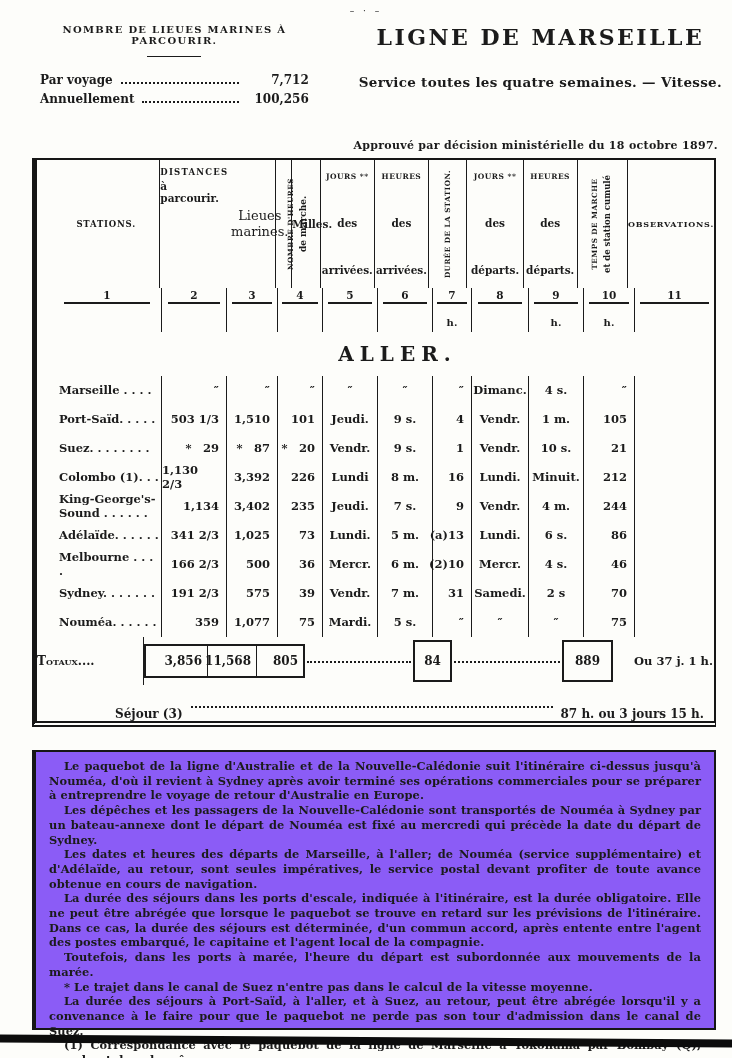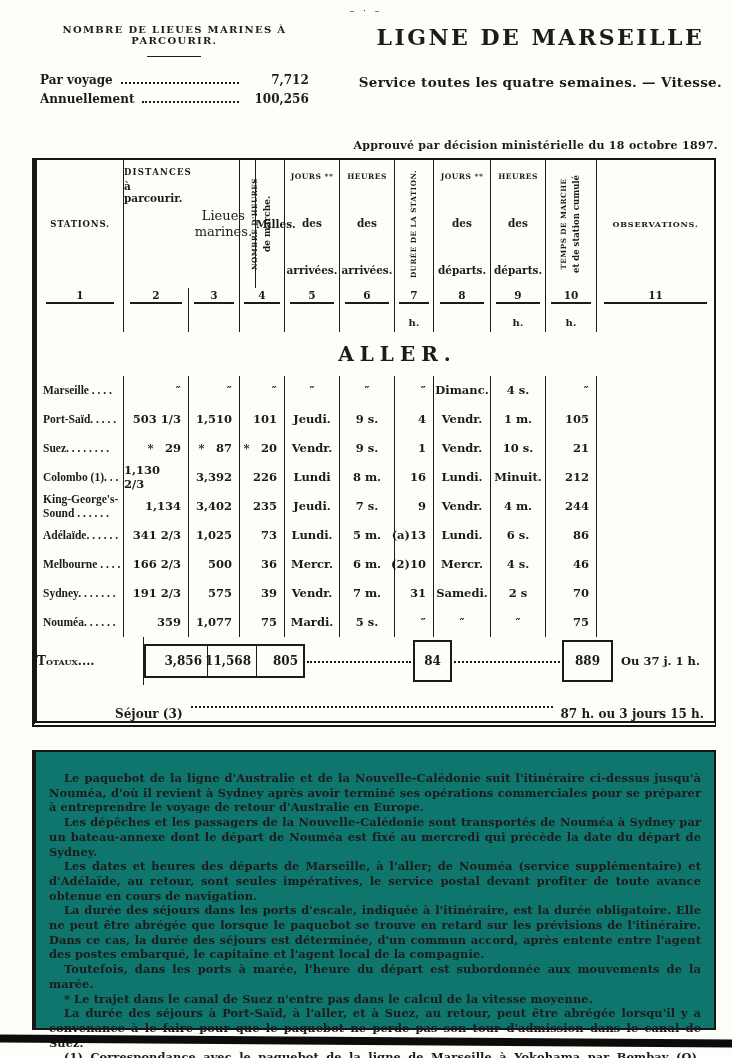--- a/index.html
+++ b/index.html
@@ -19,21 +19,21 @@
   .right-block{flex:1;padding-left:50px;text-align:center;}
   .rb-title{font-size:22px;font-weight:bold;letter-spacing:2.5px;margin-top:0;}
   .rb-sub{font-size:13.5px;font-weight:bold;margin-top:24px;letter-spacing:.3px;white-space:nowrap;}
   .approval{position:absolute;top:139px;right:14px;font-size:11px;font-weight:bold;letter-spacing:.3px;}
   
   .table-box{position:absolute;left:32px;top:158px;width:684px;box-sizing:border-box;
              border:2px solid #161616;border-left-width:5px;border-bottom:6px double #161616;background:#fdfdfa;}
   .thead{display:flex;height:128px;}
   .hc{border-right:1px solid #1b1b1b;box-sizing:border-box;position:relative;
       display:flex;flex-direction:column;align-items:center;justify-content:center;}
-  .c1{width:87px;} .c2{width:65px;} .c3{width:51px;} .c4{width:45px;} .c5{width:55px;}
+  .c1{width:109px;margin-left:16px;} .c2{width:65px;} .c3{width:51px;} .c4{width:45px;} .c5{width:55px;}
   .c6{width:55px;} .c7{width:39px;} .c8{width:57px;} .c9{width:55px;} .c10{width:51px;}
   .c11{flex:1;border-right:none !important;}
   .cg{width:116px;display:flex;flex-direction:row;align-items:stretch;justify-content:flex-start;}
   .g-top{height:50px;display:flex;flex-direction:column;align-items:center;justify-content:center;}
   .g-l1{font-size:8.5px;font-weight:bold;letter-spacing:1.2px;}
   .g-l2{font-size:10.5px;font-weight:bold;margin-top:3px;}
   .g-brace{display:block;margin:0 auto;}
   .g-bottom{flex:1;display:flex;}
   .sub-l{width:64px;border-right:1px solid #1b1b1b;display:flex;align-items:center;justify-content:center;
          text-align:center;font-size:13px;font-weight:normal;line-height:1.25;padding:0 4px;box-sizing:border-box;}
@@ -54,42 +54,42 @@
   .numrule{height:2px;background:#1b1b1b;width:80%;margin-top:1px;}
   .unitrow{display:flex;height:20px;}
   .uc{border-right:1px solid #1b1b1b;box-sizing:border-box;display:flex;align-items:center;
       justify-content:center;font-size:10px;font-weight:bold;}
   .aller{height:44px;display:flex;align-items:center;justify-content:center;
          font-size:20px;font-weight:bold;letter-spacing:6px;margin-left:44px;}
   .trow{display:flex;min-height:29px;align-items:stretch;}
   .cell{border-right:1px solid #1b1b1b;box-sizing:border-box;display:flex;align-items:center;
         font-size:11.5px;font-weight:bold;white-space:pre-wrap;line-height:1.15;}
   .cell.c11{border-right:none;}
-  .a-l{justify-content:flex-start;padding-left:6px;font-family:Liberation Serif, serif;}
+  .a-l{justify-content:flex-start;padding-left:6px;}
   .a-r{justify-content:flex-end;padding-right:7px;}
   .a-c{justify-content:center;}
   .totrow{display:flex;height:48px;align-items:center;}
   .tlabel{width:107px;align-self:stretch;border-right:1px solid #1b1b1b;box-sizing:border-box;
           display:flex;align-items:center;font-size:12px;font-weight:bold;font-variant:small-caps;}
   .box3{width:161px;height:34px;border:2px solid #1b1b1b;box-sizing:border-box;display:flex;align-items:stretch;}
   .box3 .b{display:flex;align-items:center;justify-content:flex-end;padding-right:5px;
            font-size:12px;font-weight:bold;border-right:1px solid #1b1b1b;box-sizing:border-box;}
   .b-l{width:62px;} .b-m{width:49px;} .b-h{flex:1;border-right:none !important;}
   .tdots{border-bottom:2px dotted #1b1b1b;height:1px;align-self:center;}
   .td1{width:104px;margin:0 2px;} .td2{width:106px;margin:0 2px;}
   .box1{height:42px;border:2px solid #1b1b1b;box-sizing:border-box;display:flex;align-items:center;
         justify-content:center;font-size:12px;font-weight:bold;}
   .b7{width:39px;} .b10{width:51px;}
-  .tobs{flex:1;padding-left:8px;font-size:11.5px;font-weight:bold;white-space:nowrap;}
+  .tobs{flex:1;padding-left:8px;font-size:11.5px;font-weight:bold;white-space:nowrap;margin-left:13px;}
   .sejrow{display:flex;height:36px;align-items:flex-end;padding:0 10px 0 78px;
           font-size:12px;font-weight:bold;}
   .sej-dots{flex:1;border-bottom:2px dotted #1b1b1b;height:1px;align-self:center;margin:6px 8px 0;}
   
   .notes-box{position:absolute;left:32px;top:750px;width:684px;height:280px;box-sizing:border-box;
-             border:2px solid #161616;border-left-width:4px;padding:19px 13px;background:#0f766e;}
+             border:2px solid #161616;border-left-width:4px;padding:7px 13px;background:#8b5cf6;}
   .notes-box p{margin:0;text-indent:15px;text-align:justify;font-size:11.4px;font-weight:bold;
                line-height:1.29;letter-spacing:.1px;}
   .bottom-bar{position:absolute;left:-4px;top:1037px;width:740px;height:8px;background:#0c0c0c;
               transform:rotate(.4deg);}
 </style>
 </head>
 <body>
 
 <div class="page">
 

